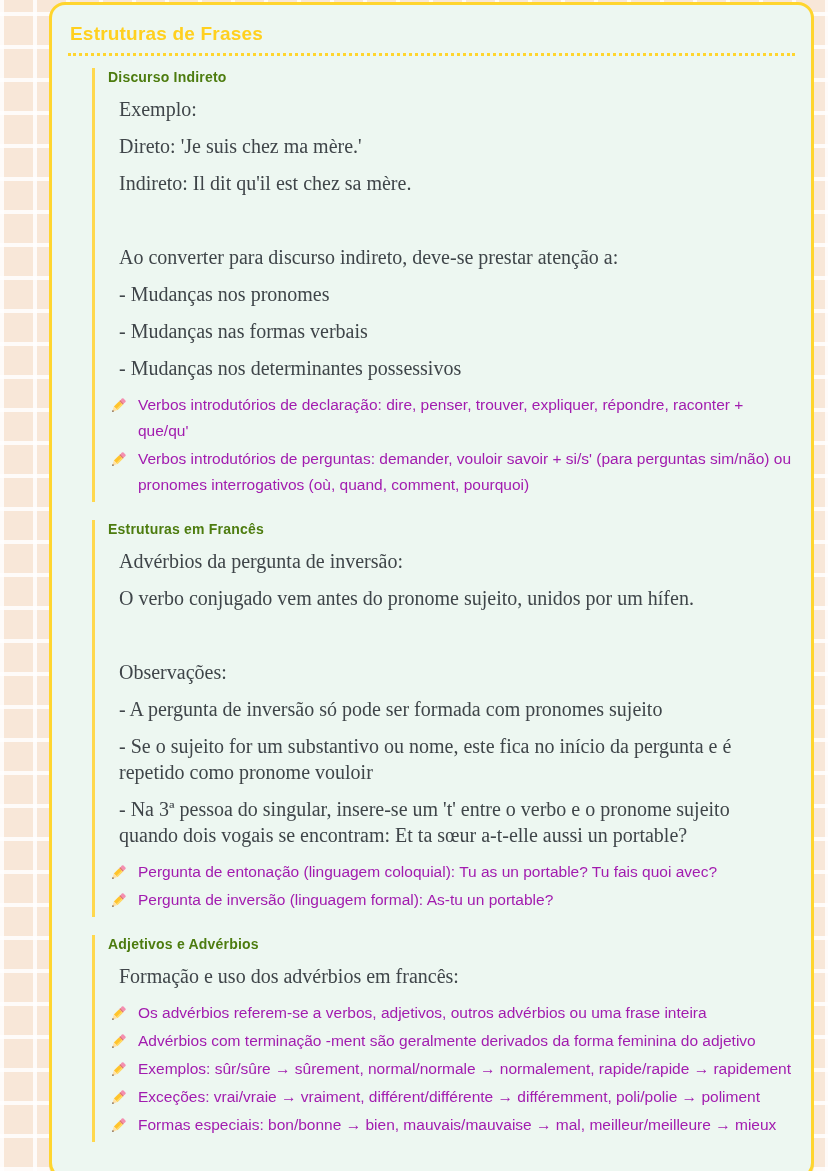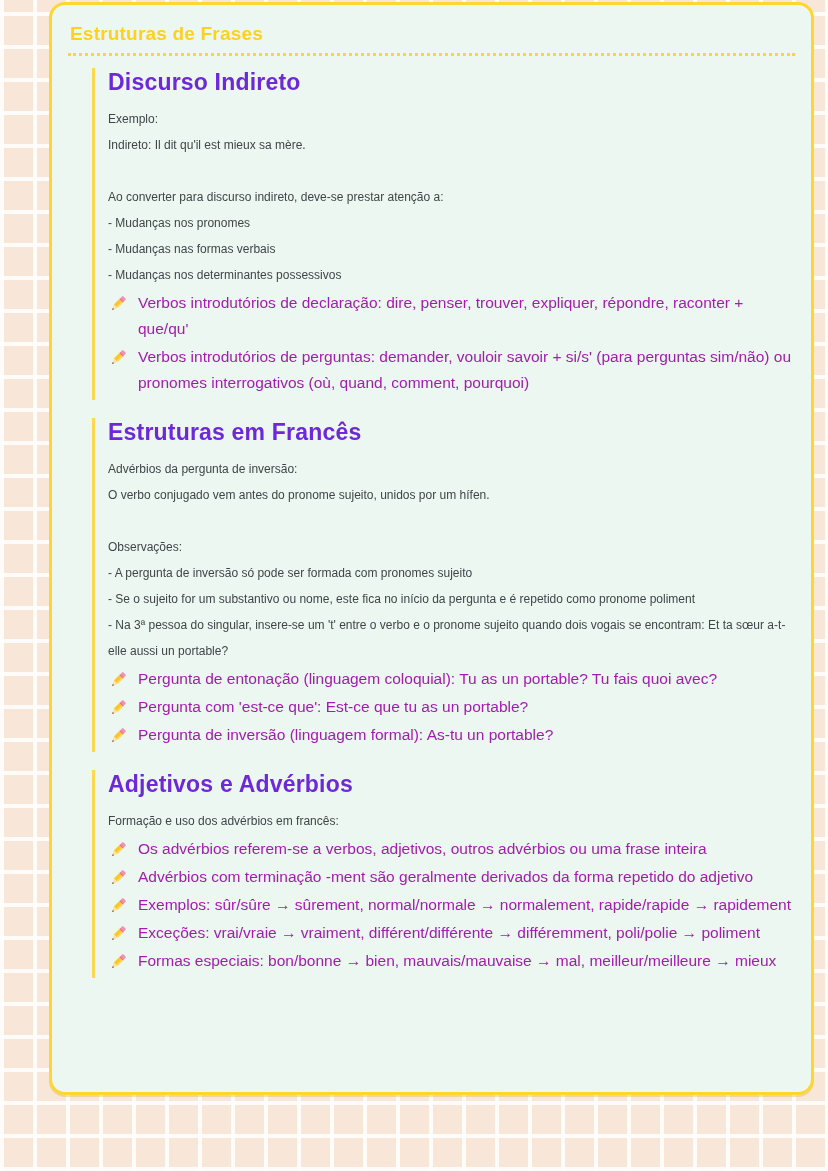--- a/index.html
+++ b/index.html
@@ -34,26 +34,26 @@
     margin: 0 0 4px 0;
   }
   .section {
     border-left: 3px solid #FFD84D;
     margin: 18px 0 0 24px;
     padding: 1px 0 2px 13px;
   }
   .section:first-child { margin-top: 12px; }
   .section-heading {
     margin: 0 0 10px 0;
-    font-size: 23px; font-weight: bold; color: #6d28d9;
+    font-size: 14px; font-weight: bold; color: #4d7c0f;
     letter-spacing: 0.2px;
   }
   .para {
-    margin: 0; font-size: 12px; line-height: 26px;
-    color: #3F4549; white-space: pre-wrap; min-height: 26px;
+    margin: 11px; font-size: 20px; line-height: 26px;
+    color: #3F4549; white-space: pre-wrap; min-height: 26px; font-family: Liberation Serif, serif;
   }
   .bullet-row {
     display: flex; align-items: flex-start; gap: 10px;
     margin: 2px 0;
   }
   .pencil { width: 20px; height: 20px; flex: none; margin-top: 4px; }
   .bullet-text {
     font-size: 15.5px; line-height: 26px; color: #a21caf;
   }
 </style>
@@ -62,21 +62,22 @@
 
 <div class="page">
   <div class="card">
     <h1 class="card-title">Estruturas de Frases</h1>
     <div class="dotted-divider"></div>
     <div id="sections">
   <section class="section">
     <h2 class="section-heading">Discurso Indireto</h2>
     <div class="section-body">
             <p class="para">Exemplo:</p>
-            <p class="para">Indireto: Il dit qu'il est mieux sa mère.</p>
+            <p class="para">Direto: 'Je suis chez ma mère.'</p>
+            <p class="para">Indireto: Il dit qu'il est chez sa mère.</p>
             <p class="para"></p>
             <p class="para">Ao converter para discurso indireto, deve-se prestar atenção a:</p>
             <p class="para">- Mudanças nos pronomes</p>
             <p class="para">- Mudanças nas formas verbais</p>
             <p class="para">- Mudanças nos determinantes possessivos</p>
             <div class="bullet-row">
               <svg class="pencil" viewBox="0 0 24 24">
                 <g transform="rotate(135 12 12)">
                   <rect x="1" y="9" width="4" height="6" rx="1.4" fill="#F48FB1"></rect>
                   <rect x="5" y="9" width="2" height="6" fill="#E57373"></rect>
@@ -105,47 +106,34 @@
   </section>
 
   <section class="section">
     <h2 class="section-heading">Estruturas em Francês</h2>
     <div class="section-body">
             <p class="para">Advérbios da pergunta de inversão:</p>
             <p class="para">O verbo conjugado vem antes do pronome sujeito, unidos por um hífen.</p>
             <p class="para"></p>
             <p class="para">Observações:</p>
             <p class="para">- A pergunta de inversão só pode ser formada com pronomes sujeito</p>
-            <p class="para">- Se o sujeito for um substantivo ou nome, este fica no início da pergunta e é repetido como pronome poliment</p>
+            <p class="para">- Se o sujeito for um substantivo ou nome, este fica no início da pergunta e é repetido como pronome vouloir</p>
             <p class="para">- Na 3ª pessoa do singular, insere-se um 't' entre o verbo e o pronome sujeito quando dois vogais se encontram: Et ta sœur a-t-elle aussi un portable?</p>
             <div class="bullet-row">
               <svg class="pencil" viewBox="0 0 24 24">
                 <g transform="rotate(135 12 12)">
                   <rect x="1" y="9" width="4" height="6" rx="1.4" fill="#F48FB1"></rect>
                   <rect x="5" y="9" width="2" height="6" fill="#E57373"></rect>
                   <rect x="7" y="9" width="9" height="6" fill="#FFC42C"></rect>
                   <rect x="7" y="9" width="9" height="2" fill="#FFDB6B"></rect>
                   <path d="M16 9 L22 12 L16 15 Z" fill="#FFE0A3"></path>
                   <path d="M19.8 10.9 L22 12 L19.8 13.1 Z" fill="#5D4037"></path>
                 </g>
               </svg>
               <span class="bullet-text">Pergunta de entonação (linguagem coloquial): Tu as un portable? Tu fais quoi avec?</span>
-            </div>
-            <div class="bullet-row">
-              <svg class="pencil" viewBox="0 0 24 24">
-                <g transform="rotate(135 12 12)">
-                  <rect x="1" y="9" width="4" height="6" rx="1.4" fill="#F48FB1"></rect>
-                  <rect x="5" y="9" width="2" height="6" fill="#E57373"></rect>
-                  <rect x="7" y="9" width="9" height="6" fill="#FFC42C"></rect>
-                  <rect x="7" y="9" width="9" height="2" fill="#FFDB6B"></rect>
-                  <path d="M16 9 L22 12 L16 15 Z" fill="#FFE0A3"></path>
-                  <path d="M19.8 10.9 L22 12 L19.8 13.1 Z" fill="#5D4037"></path>
-                </g>
-              </svg>
-              <span class="bullet-text">Pergunta com 'est-ce que': Est-ce que tu as un portable?</span>
             </div>
             <div class="bullet-row">
               <svg class="pencil" viewBox="0 0 24 24">
                 <g transform="rotate(135 12 12)">
                   <rect x="1" y="9" width="4" height="6" rx="1.4" fill="#F48FB1"></rect>
                   <rect x="5" y="9" width="2" height="6" fill="#E57373"></rect>
                   <rect x="7" y="9" width="9" height="6" fill="#FFC42C"></rect>
                   <rect x="7" y="9" width="9" height="2" fill="#FFDB6B"></rect>
                   <path d="M16 9 L22 12 L16 15 Z" fill="#FFE0A3"></path>
                   <path d="M19.8 10.9 L22 12 L19.8 13.1 Z" fill="#5D4037"></path>
@@ -177,21 +165,21 @@
               <svg class="pencil" viewBox="0 0 24 24">
                 <g transform="rotate(135 12 12)">
                   <rect x="1" y="9" width="4" height="6" rx="1.4" fill="#F48FB1"></rect>
                   <rect x="5" y="9" width="2" height="6" fill="#E57373"></rect>
                   <rect x="7" y="9" width="9" height="6" fill="#FFC42C"></rect>
                   <rect x="7" y="9" width="9" height="2" fill="#FFDB6B"></rect>
                   <path d="M16 9 L22 12 L16 15 Z" fill="#FFE0A3"></path>
                   <path d="M19.8 10.9 L22 12 L19.8 13.1 Z" fill="#5D4037"></path>
                 </g>
               </svg>
-              <span class="bullet-text">Advérbios com terminação -ment são geralmente derivados da forma repetido do adjetivo</span>
+              <span class="bullet-text">Advérbios com terminação -ment são geralmente derivados da forma feminina do adjetivo</span>
             </div>
             <div class="bullet-row">
               <svg class="pencil" viewBox="0 0 24 24">
                 <g transform="rotate(135 12 12)">
                   <rect x="1" y="9" width="4" height="6" rx="1.4" fill="#F48FB1"></rect>
                   <rect x="5" y="9" width="2" height="6" fill="#E57373"></rect>
                   <rect x="7" y="9" width="9" height="6" fill="#FFC42C"></rect>
                   <rect x="7" y="9" width="9" height="2" fill="#FFDB6B"></rect>
                   <path d="M16 9 L22 12 L16 15 Z" fill="#FFE0A3"></path>
                   <path d="M19.8 10.9 L22 12 L19.8 13.1 Z" fill="#5D4037"></path>

